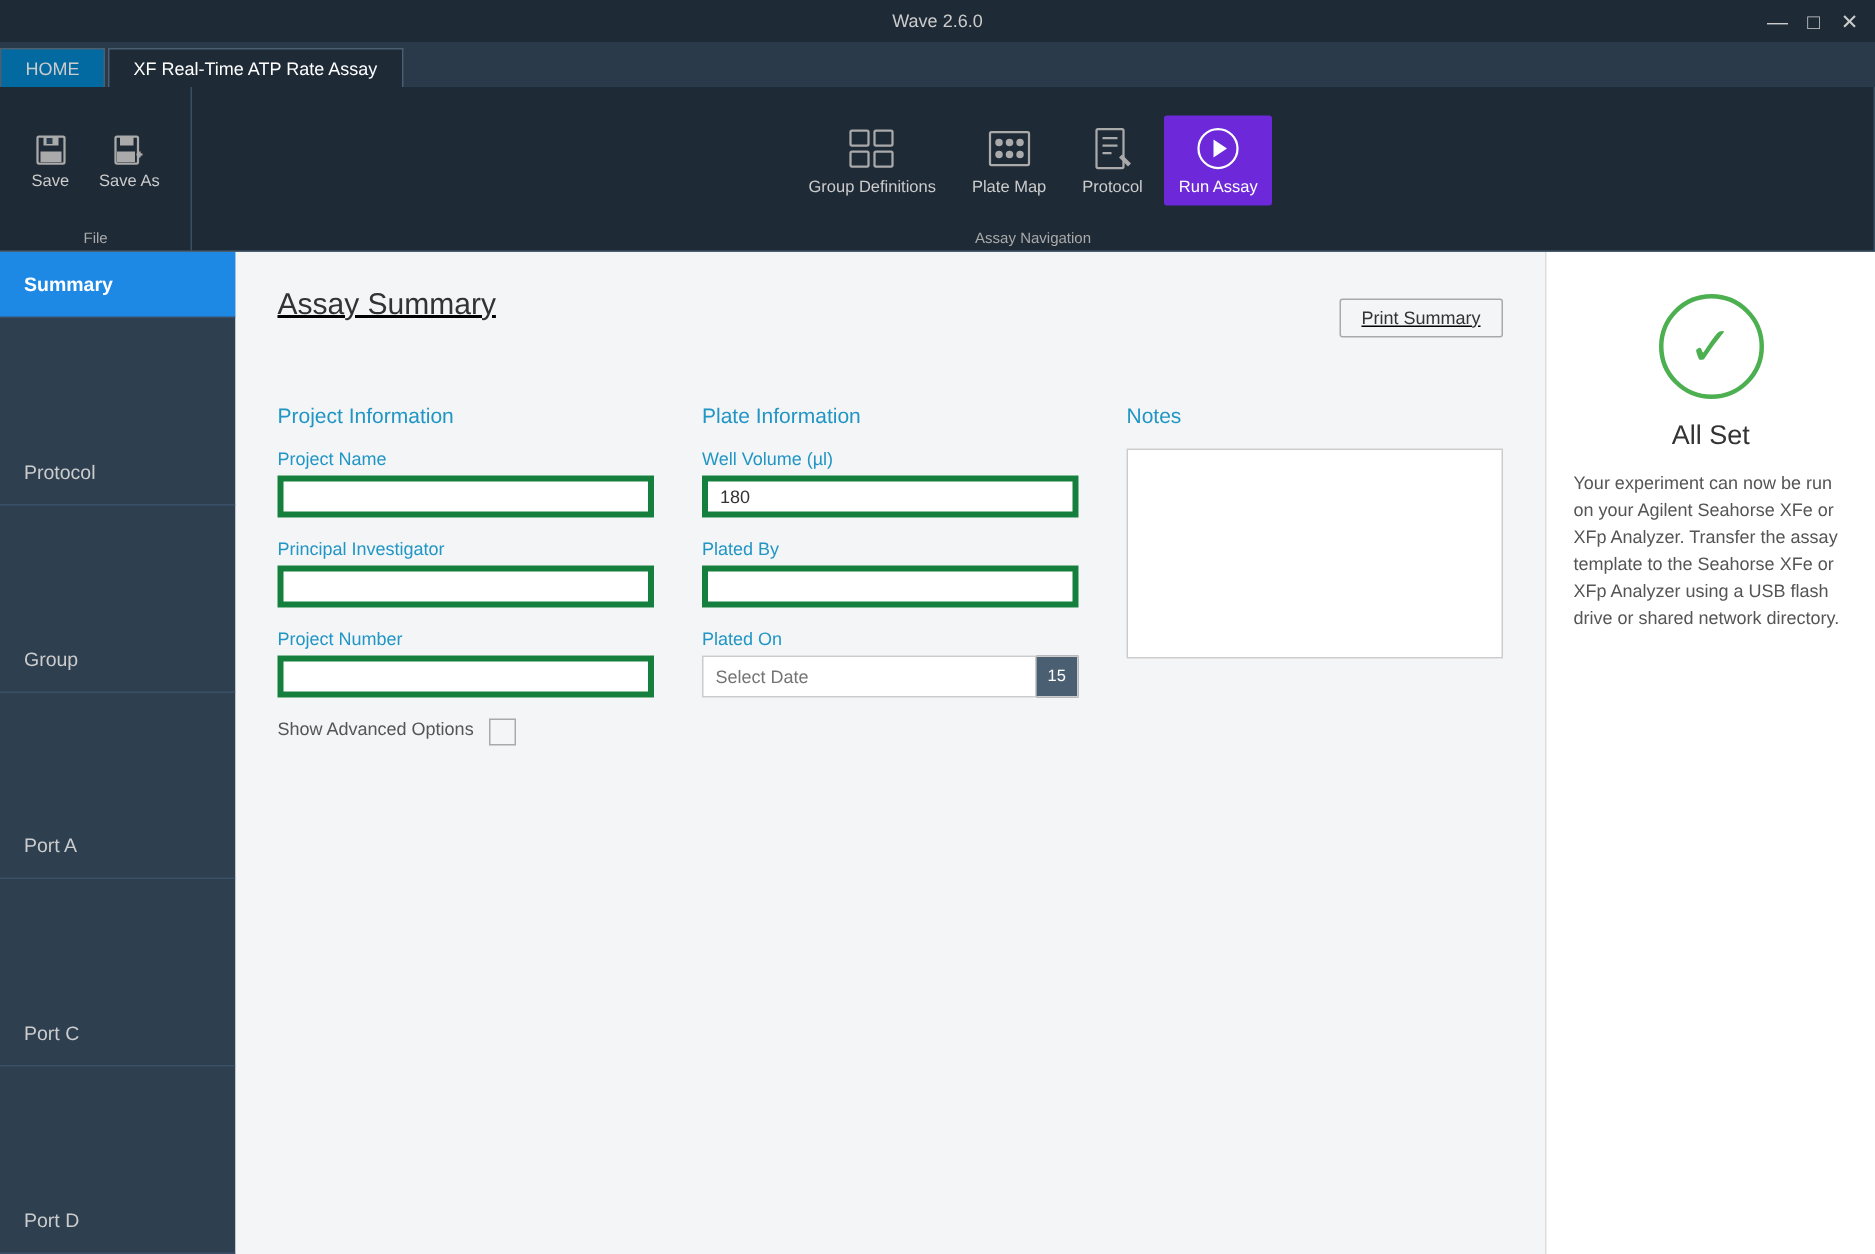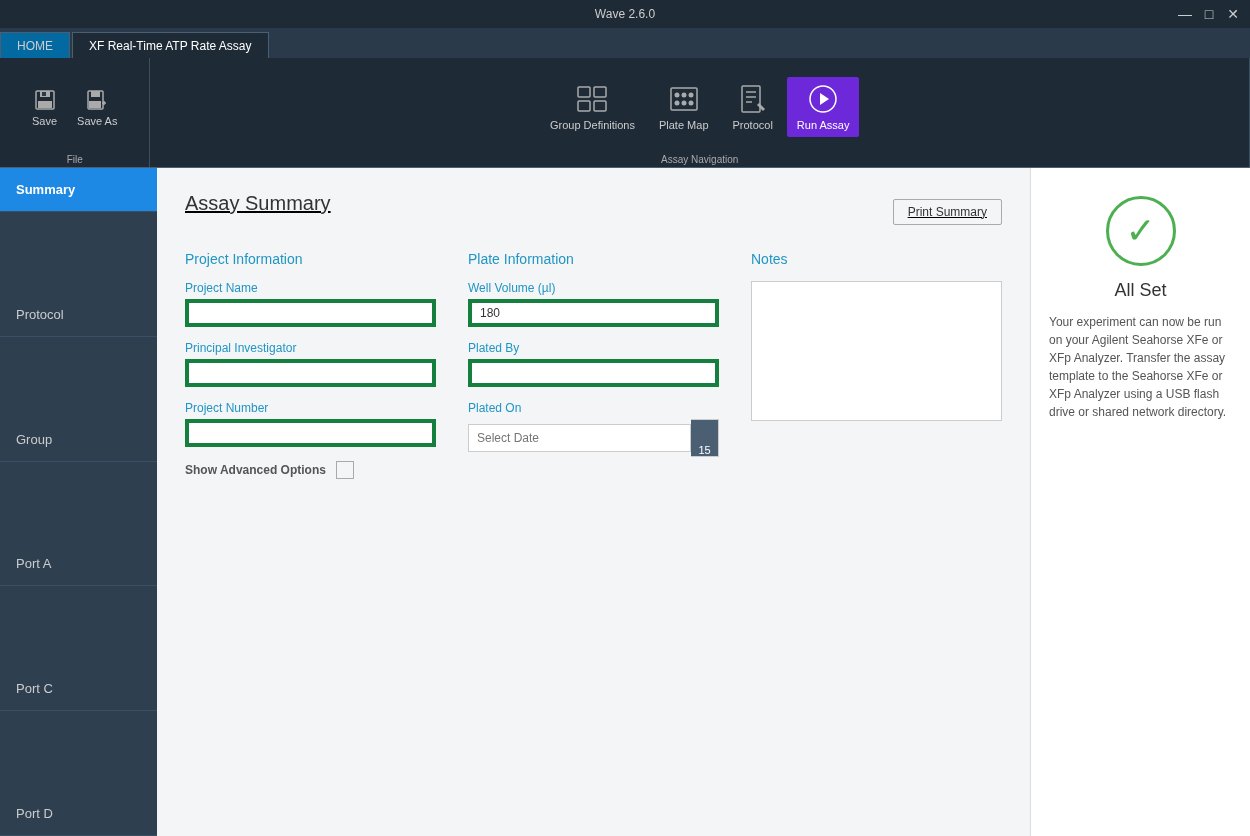--- a/index.html
+++ b/index.html
@@ -69,21 +69,21 @@
       background: #1e2a36;
       height: 110px;
       display: flex;
       border-bottom: 1px solid #4a5f72;
     }
     .ribbon-group {
       display: flex;
       flex-direction: column;
       align-items: center;
       border-right: 1px solid #3a4f62;
-      padding: 6px 24px 2px;
+      padding: 6px 13px 2px;
     }
     .ribbon-group-label {
       font-size: 10px;
       color: #aaa;
       margin-top: auto;
       padding-top: 4px;
     }
     .ribbon-items {
       display: flex;
       gap: 4px;
@@ -197,20 +197,21 @@
     }
 
     .section {
       flex: 1;
     }
     .section-title {
       font-size: 14px;
       color: #2196c4;
       margin-bottom: 14px;
       font-weight: 400;
+      margin-top: 18px;
     }
 
     .form-field {
       margin-bottom: 14px;
     }
     .form-label {
       font-size: 12px;
       color: #2196c4;
       margin-bottom: 4px;
     }
@@ -235,27 +236,27 @@
       padding: 5px 8px;
       border: 1px solid #ccc;
       background: #fff;
       font-size: 12px;
       color: #999;
       height: 28px;
       outline: none;
     }
     .date-btn {
       width: 28px;
-      height: 38px;
+      height: 28px;
       background: #4a5f72;
       border: 1px solid #ccc;
       border-left: none;
       cursor: pointer;
       display: flex;
-      align-items: flex-end;
+      align-items: center;
       justify-content: center;
       color: #fff;
       font-size: 11px;
     }
 
     .notes-section {
       flex: 1;
     }
     .notes-textarea {
       width: 100%;
@@ -263,24 +264,22 @@
       border: 1px solid #ccc;
       background: #fff;
       resize: none;
       font-size: 12px;
       padding: 4px;
       outline: none;
     }
 
     .advanced-row {
       display: flex;
-      align-items: center;
       gap: 10px;
       margin-top: 8px;
-      font-weight: bold;
     }
     .advanced-label {
       font-size: 12px;
       color: #555;
     }
     .checkbox-square {
       width: 18px;
       height: 18px;
       border: 1px solid #aaa;
       background: #f4f5f7;

